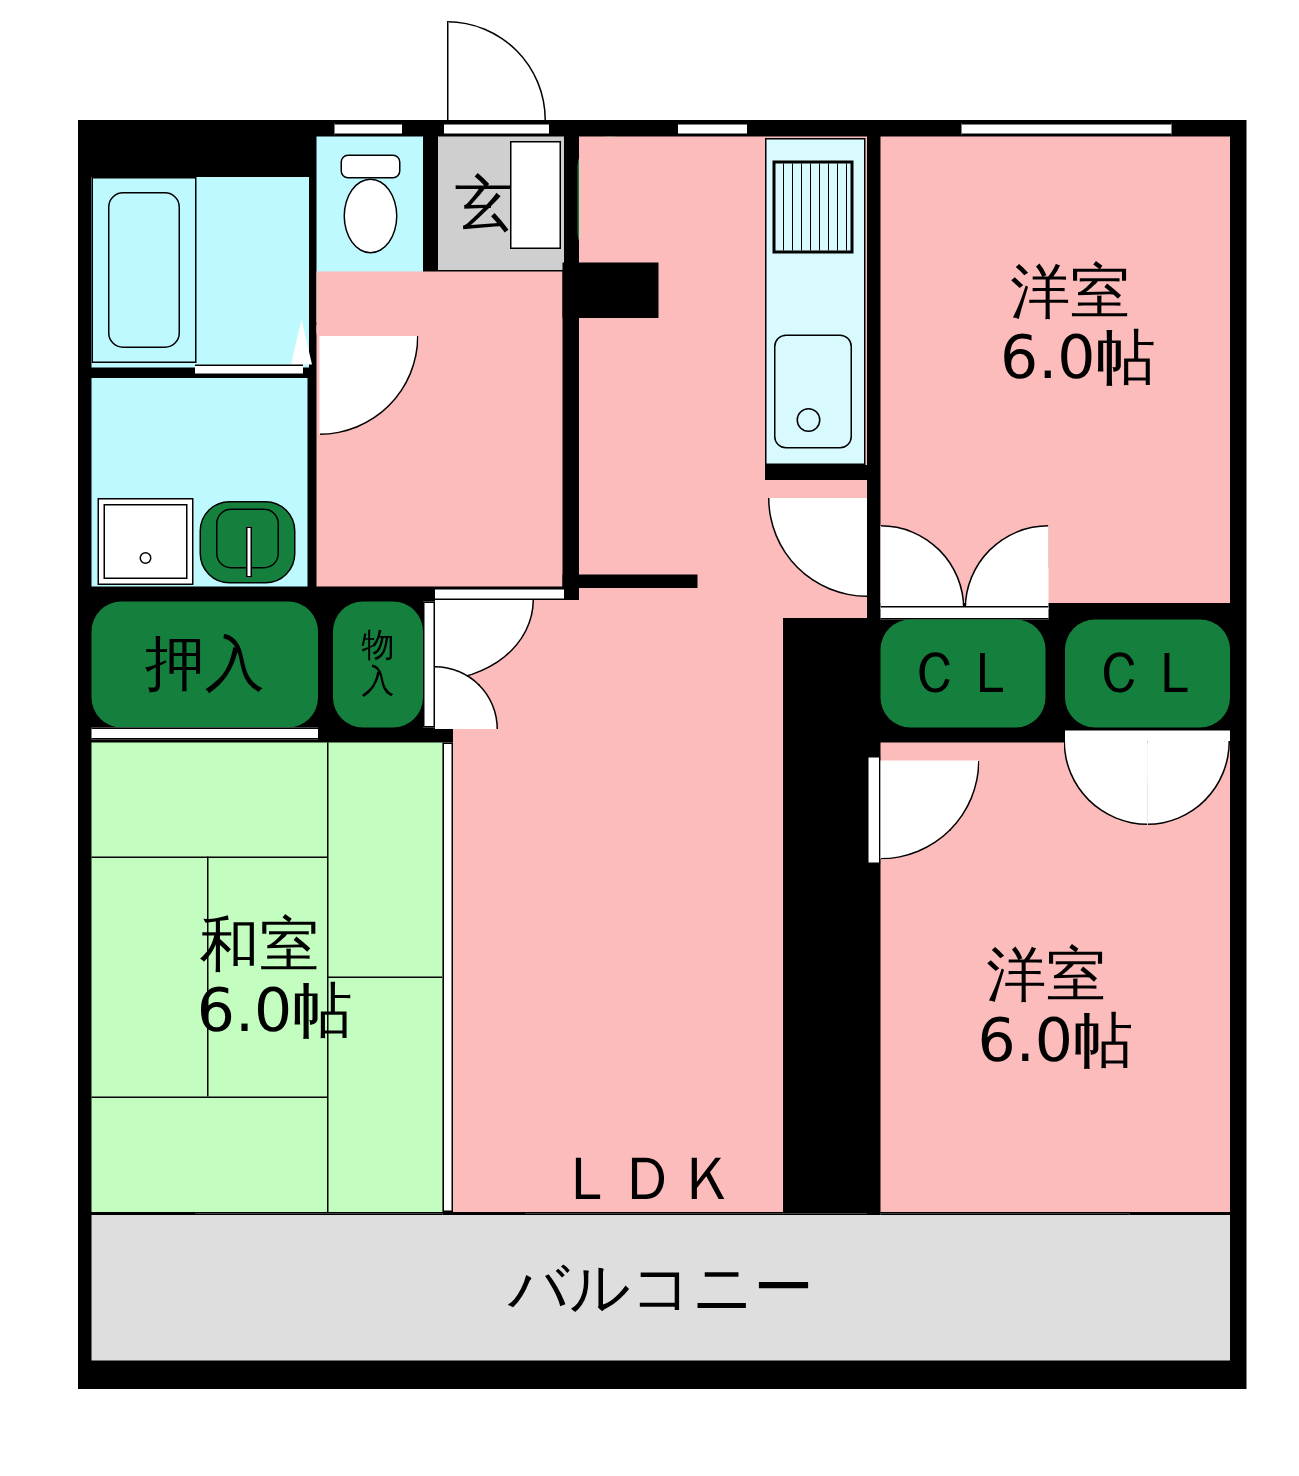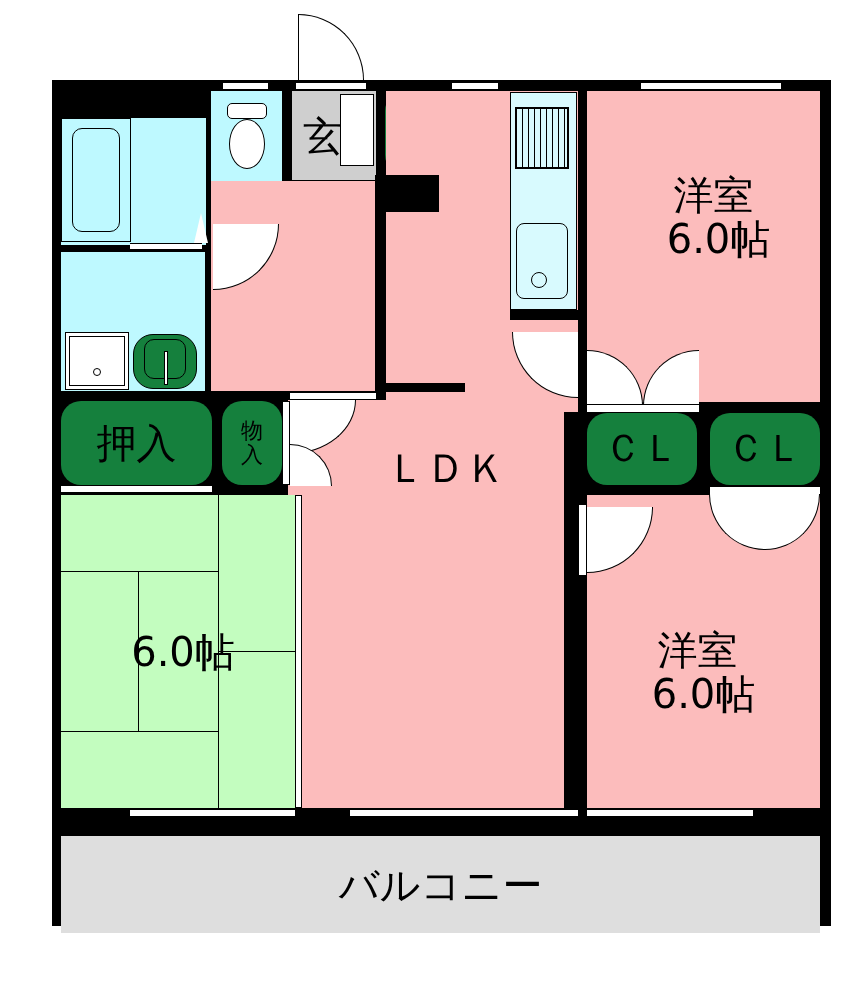--- a/index.html
+++ b/index.html
@@ -65,21 +65,21 @@
 
 <div class="abs pink" style="left:211px;top:181px;width:164px;height:210px;"></div>
 <div class="abs arc" style="left:213px;top:224px;width:66px;height:66px;border-radius:0 0 100% 0;border-top:none;border-left:none;background:#fff;"></div>
 <div class="abs win" style="left:290px;top:392px;width:86px;height:8px;"></div>
 
 <div class="abs pink" style="left:386px;top:91px;width:192px;height:320px;"></div>
 
 <div class="abs wall" style="left:375px;top:383px;width:90px;height:9px;"></div>
 <div class="abs wall" style="left:375px;top:175px;width:64px;height:37px;"></div>
 
-<div class="abs pink room" style="left:288px;top:400px;width:276px;height:408px;justify-content:flex-start;padding-top:46px;">
+<div class="abs pink room" style="left:302px;top:400px;width:220px;height:408px;justify-content:flex-end;padding-top:46px;">
   <span class="lbl" style="margin-left:40px;">ＬＤＫ</span>
 </div>
 <div class="abs pink" style="left:386px;top:392px;width:192px;height:20px;"></div>
 
 <div class="abs arc" style="left:290px;top:400px;width:66px;height:54px;border-radius:0 0 100% 0;border-top:none;border-left:none;"></div>
 <div class="abs arc" style="left:290px;top:444px;width:42px;height:42px;border-radius:0 100% 0 0;border-bottom:none;border-left:none;"></div>
 
 <div class="abs lcyan" style="left:510px;top:92px;width:67px;height:218px;border:1px solid #000;">
   <div class="abs" style="left:4px;top:14px;width:54px;height:62px;border:2px solid #000;background:
     repeating-linear-gradient(90deg,transparent 0 5px,#000 5px 6px);"></div>
@@ -128,21 +128,22 @@
   <span class="lbl-sm">入</span>
 </div>
 <div class="abs win" style="left:282px;top:401px;width:8px;height:84px;border:1px solid #000;"></div>
 
 <div class="abs green room" style="left:61px;top:495px;width:234px;height:313px;">
   <div class="abs tline" style="left:157px;top:0;width:1px;height:313px;"></div>
   <div class="abs tline" style="left:0;top:76px;width:157px;height:1px;"></div>
   <div class="abs tline" style="left:0;top:236px;width:157px;height:1px;"></div>
   <div class="abs tline" style="left:77px;top:76px;width:1px;height:160px;"></div>
   <div class="abs tline" style="left:157px;top:156px;width:77px;height:1px;"></div>
+  <span class="lbl" style="position:relative;margin-left:-10px;">和室</span>
   <span class="lbl" style="position:relative;margin-left:10px;">6.0帖</span>
 </div>
 <div class="abs win" style="left:295px;top:495px;width:7px;height:313px;border:1px solid #000;"></div>
 <div class="abs win" style="left:130px;top:809px;width:165px;height:8px;"></div>
 <div class="abs win" style="left:350px;top:809px;width:228px;height:8px;"></div>
 
-<div class="abs balc room" style="left:61px;top:836px;width:759px;height:97px;">
+<div class="abs balc room" style="left:61px;top:810px;width:759px;height:97px;">
   <span class="lbl">バルコニー</span>
 </div>
 
 </body></html>

